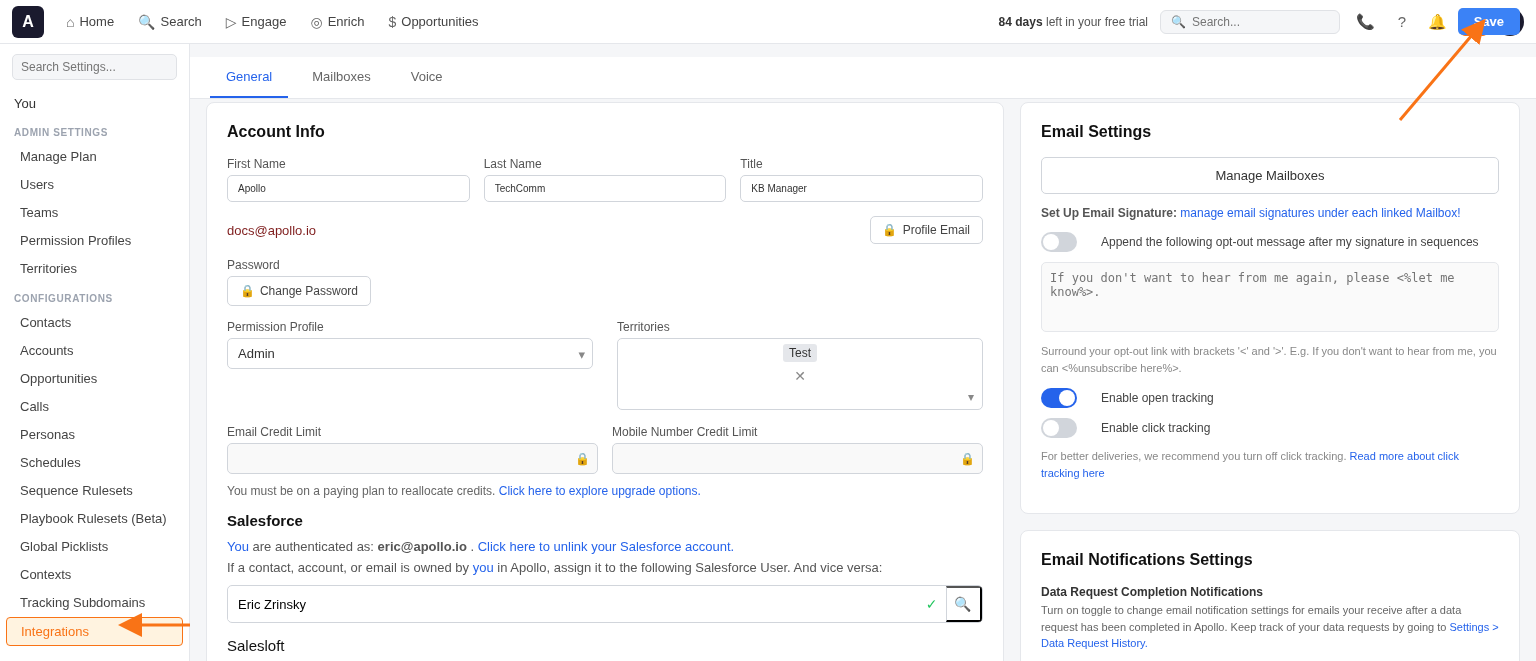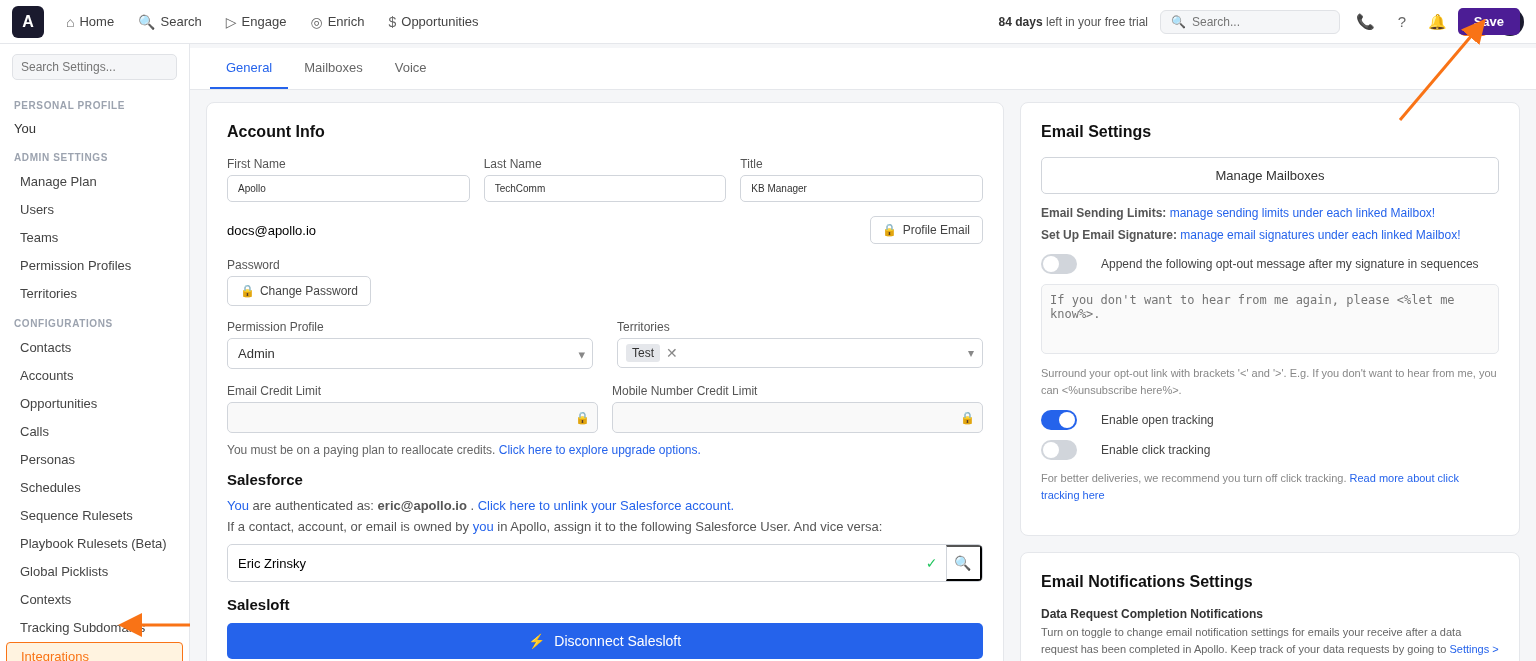--- a/index.html
+++ b/index.html
@@ -12,39 +12,39 @@
     .topnav-item .nav-icon { font-size: 14px; color: #666; }
     .topnav-spacer { flex: 1; }
     .topnav-trial { font-size: 12px; color: #555; white-space: nowrap; margin-right: 8px; }
     .topnav-trial b { color: #333; font-weight: 700; }
     .topnav-search { display: flex; align-items: center; background: #f5f6f8; border: 1px solid #e0e2e6; border-radius: 6px; padding: 4px 10px; gap: 6px; width: 180px; }
     .topnav-search input { background: none; border: none; outline: none; font-size: 12px; color: #666; width: 100%; }
     .topnav-icons { display: flex; align-items: center; gap: 8px; margin-left: 8px; }
     .topnav-icon-btn { width: 28px; height: 28px; display: flex; align-items: center; justify-content: center; border-radius: 5px; cursor: pointer; color: #666; font-size: 15px; border: none; background: none; }
     .topnav-icon-btn.active { background: #f97316; color: #fff; }
     .topnav-avatar { width: 28px; height: 28px; background: #1a1a2e; border-radius: 50%; display: flex; align-items: center; justify-content: center; color: #fff; font-size: 11px; font-weight: 600; cursor: pointer; }
-    .topnav-save { background: #4c1d95; color: #fff; border: none; border-radius: 5px; padding: 6px 16px; font-size: 13px; font-weight: 600; cursor: pointer; position: fixed; right: 16px; top: 8px; z-index: 200; }
+    .topnav-save { background: #3b82f6; color: #fff; border: none; border-radius: 5px; padding: 6px 16px; font-size: 13px; font-weight: 600; cursor: pointer; position: fixed; right: 16px; top: 8px; z-index: 200; }
 
     
     .layout { display: flex; margin-top: 44px; height: calc(100vh - 44px); }
     
     
     .sidebar { width: 190px; background: #fff; border-right: 1px solid #e5e7eb; overflow-y: auto; flex-shrink: 0; padding-bottom: 20px; }
     .sidebar-search { padding: 10px 12px; }
     .sidebar-search input { width: 100%; background: #f5f6f8; border: 1px solid #e0e2e6; border-radius: 5px; padding: 5px 8px; font-size: 12px; outline: none; }
     .sidebar-section-label { font-size: 10px; font-weight: 700; text-transform: uppercase; color: #9ca3af; padding: 10px 14px 4px; letter-spacing: 0.6px; }
     .sidebar-item { padding: 6px 14px; cursor: pointer; color: #444; font-size: 13px; border-radius: 4px; margin: 1px 6px; }
     .sidebar-item.active { background: #fff3e0; color: #f97316; font-weight: 500; border: 1px solid #f97316; }
     .sidebar-you { padding: 6px 14px; color: #333; font-size: 13px; font-weight: 500; }
 
     
     .main-content { flex: 1; overflow-y: auto; background: #f5f6f8; }
     
     
-    .tabs-bar { background: #fff; border-bottom: 1px solid #e5e7eb; padding: 0 20px; display: flex; gap: 0; position: sticky; top: 4px; z-index: 10; }
+    .tabs-bar { background: #fff; border-bottom: 1px solid #e5e7eb; padding: 0 20px; display: flex; gap: 8px; position: sticky; top: 13px; z-index: 10; }
     .tab { padding: 12px 16px; cursor: pointer; font-size: 13px; color: #666; border-bottom: 2px solid transparent; }
     .tab.active { color: #2563eb; border-bottom-color: #2563eb; font-weight: 500; }
 
     
     .content-area { display: flex; gap: 16px; padding: 16px; }
     .left-panel { flex: 1; display: flex; flex-direction: column; gap: 16px; }
     .right-panel { width: 500px; display: flex; flex-direction: column; gap: 16px; }
 
     
     .card { background: #fff; border-radius: 8px; border: 1px solid #e5e7eb; padding: 20px; }
@@ -53,31 +53,31 @@
     
     .form-row { display: flex; gap: 14px; margin-bottom: 14px; }
     .form-group { flex: 1; display: flex; flex-direction: column; gap: 4px; }
     .form-label { font-size: 12px; color: #555; font-weight: 500; }
     .form-input { border: 1px solid #d1d5db; border-radius: 5px; padding: 7px 10px; font-size: 10px; outline: none; color: #333; }
     .form-input.locked { background: #f9f9f9; color: #888; }
 
     
     .email-row { display: flex; align-items: center; justify-content: space-between; margin-bottom: 14px; }
     .email-label { font-size: 12px; color: #555; font-weight: 500; }
-    .email-value { font-size: 13px; color: #000000; font-weight: 500; }
+    .email-value { font-size: 13px; color: #7f1d1d; font-weight: 500; }
     .change-email-btn { display: flex; align-items: center; gap: 5px; border: 1px solid #d1d5db; background: #fff; border-radius: 5px; padding: 6px 12px; font-size: 12px; color: #444; cursor: pointer; }
 
     
     .change-pwd-btn { display: flex; align-items: center; gap: 5px; border: 1px solid #d1d5db; background: #fff; border-radius: 5px; padding: 7px 12px; font-size: 12px; color: #444; cursor: pointer; }
 
     
     .perm-row { display: flex; gap: 24px; margin-bottom: 14px; }
     .select-wrapper { position: relative; }
     .select-wrapper select { width: 100%; border: 1px solid #d1d5db; border-radius: 5px; padding: 7px 28px 7px 10px; font-size: 13px; outline: none; color: #333; appearance: none; background: #fff; }
-    .territories-field { display: flex; align-items: center; border: 1px solid #d1d5db; border-radius: 5px; padding: 5px 8px; gap: 6px; background: #fff; }
+    .territories-field { display: flex; align-items: center; border: 1px solid #d1d5db; border-radius: 5px; padding: 5px 8px; gap: 6px; background: #fff; flex-direction: column; }
     .territory-tag { background: #e5e7eb; padding: 2px 6px; border-radius: 3px; font-size: 12px; color: #333; }
     .territory-x { cursor: pointer; color: #888; font-size: 14px; }
     .territory-arrow { color: #888; font-size: 12px; margin-left: auto; }
 
     
     .credit-row { display: flex; gap: 14px; margin-bottom: 10px; }
     .credit-input-wrap { position: relative; flex: 1; }
     .credit-input-wrap input { width: 100%; border: 1px solid #d1d5db; border-radius: 5px; padding: 7px 28px 7px 10px; font-size: 13px; color: #888; background: #f9f9f9; outline: none; }
     .lock-icon { position: absolute; right: 8px; top: 50%; transform: translateY(-50%); color: #aaa; font-size: 12px; }
     .upgrade-msg { font-size: 12px; color: #666; margin-bottom: 14px; }
@@ -86,21 +86,21 @@
     
     .section-title { font-size: 15px; font-weight: 600; color: #111; margin-bottom: 10px; }
     .sf-auth-text { font-size: 13px; color: #555; margin-bottom: 6px; }
     .sf-assign-text { font-size: 13px; color: #555; margin-bottom: 10px; }
     .sf-user-row { display: flex; align-items: center; border: 1px solid #d1d5db; border-radius: 5px; background: #fff; overflow: hidden; margin-bottom: 14px; }
     .sf-user-row input { flex: 1; border: none; padding: 8px 10px; font-size: 13px; outline: none; }
     .sf-user-check { background: none; border: none; padding: 8px; color: #22c55e; font-size: 14px; cursor: pointer; }
     .sf-user-search { background: none; border-left: 1px solid #d1d5db; padding: 8px; color: #666; font-size: 14px; cursor: pointer; }
 
     
-    .salesloft-title { font-size: 15px; font-weight: 700; color: #111; margin-bottom: 10px; }
+    .salesloft-title { font-size: 15px; font-weight: 400; color: #111; margin-bottom: 10px; }
     .disconnect-btn { width: 100%; background: #2563eb; color: #fff; border: none; border-radius: 5px; padding: 10px; font-size: 14px; font-weight: 500; cursor: pointer; display: flex; align-items: center; justify-content: center; gap: 8px; }
 
     
     .manage-mailboxes-btn { width: 100%; background: #fff; border: 1px solid #d1d5db; border-radius: 5px; padding: 10px; font-size: 13px; color: #333; cursor: pointer; margin-bottom: 12px; }
     .email-limit-row { font-size: 12px; color: #555; margin-bottom: 8px; }
     .email-limit-row a { color: #2563eb; }
     .email-sig-row { font-size: 12px; color: #555; margin-bottom: 12px; }
     .email-sig-row a { color: #2563eb; }
     .toggle-row { display: flex; align-items: center; gap: 24px; margin-bottom: 10px; }
     .toggle { width: 36px; height: 20px; background: #d1d5db; border-radius: 10px; position: relative; cursor: pointer; flex-shrink: 0; }
@@ -167,21 +167,20 @@
 
 <button class="topnav-save">Save</button>
 
 <div class="layout">
 
   <aside class="sidebar">
     <div class="sidebar-search">
       <input type="text" placeholder="Search Settings..." style="">
     </div>
 
-    <div class="sidebar-section-label">PERSONAL PROFILE</div>
     <div class="sidebar-you">You</div>
 
     <div class="sidebar-section-label">ADMIN SETTINGS</div>
     <div class="sidebar-item">Manage Plan</div>
     <div class="sidebar-item">Users</div>
     <div class="sidebar-item">Teams</div>
     <div class="sidebar-item">Permission Profiles</div>
     <div class="sidebar-item">Territories</div>
 
     <div class="sidebar-section-label">CONFIGURATIONS</div>
@@ -319,24 +318,20 @@
         </div>
       </div>
 
       <div class="right-panel">
 
         <div class="card">
           <div class="card-title">Email Settings</div>
           
           <button class="manage-mailboxes-btn">Manage Mailboxes</button>
 
-          <div class="email-limit-row">
-            <strong>Email Sending Limits: </strong>
-            <a>manage sending limits under each linked Mailbox!</a>
-          </div>
 
           <div class="email-sig-row">
             <strong>Set Up Email Signature: </strong>
             <a>manage email signatures under each linked Mailbox!</a>
           </div>
 
           <div class="toggle-row">
             <div class="toggle"></div>
             <span class="toggle-label">Append the following opt-out message after my signature in sequences</span>
           </div>

